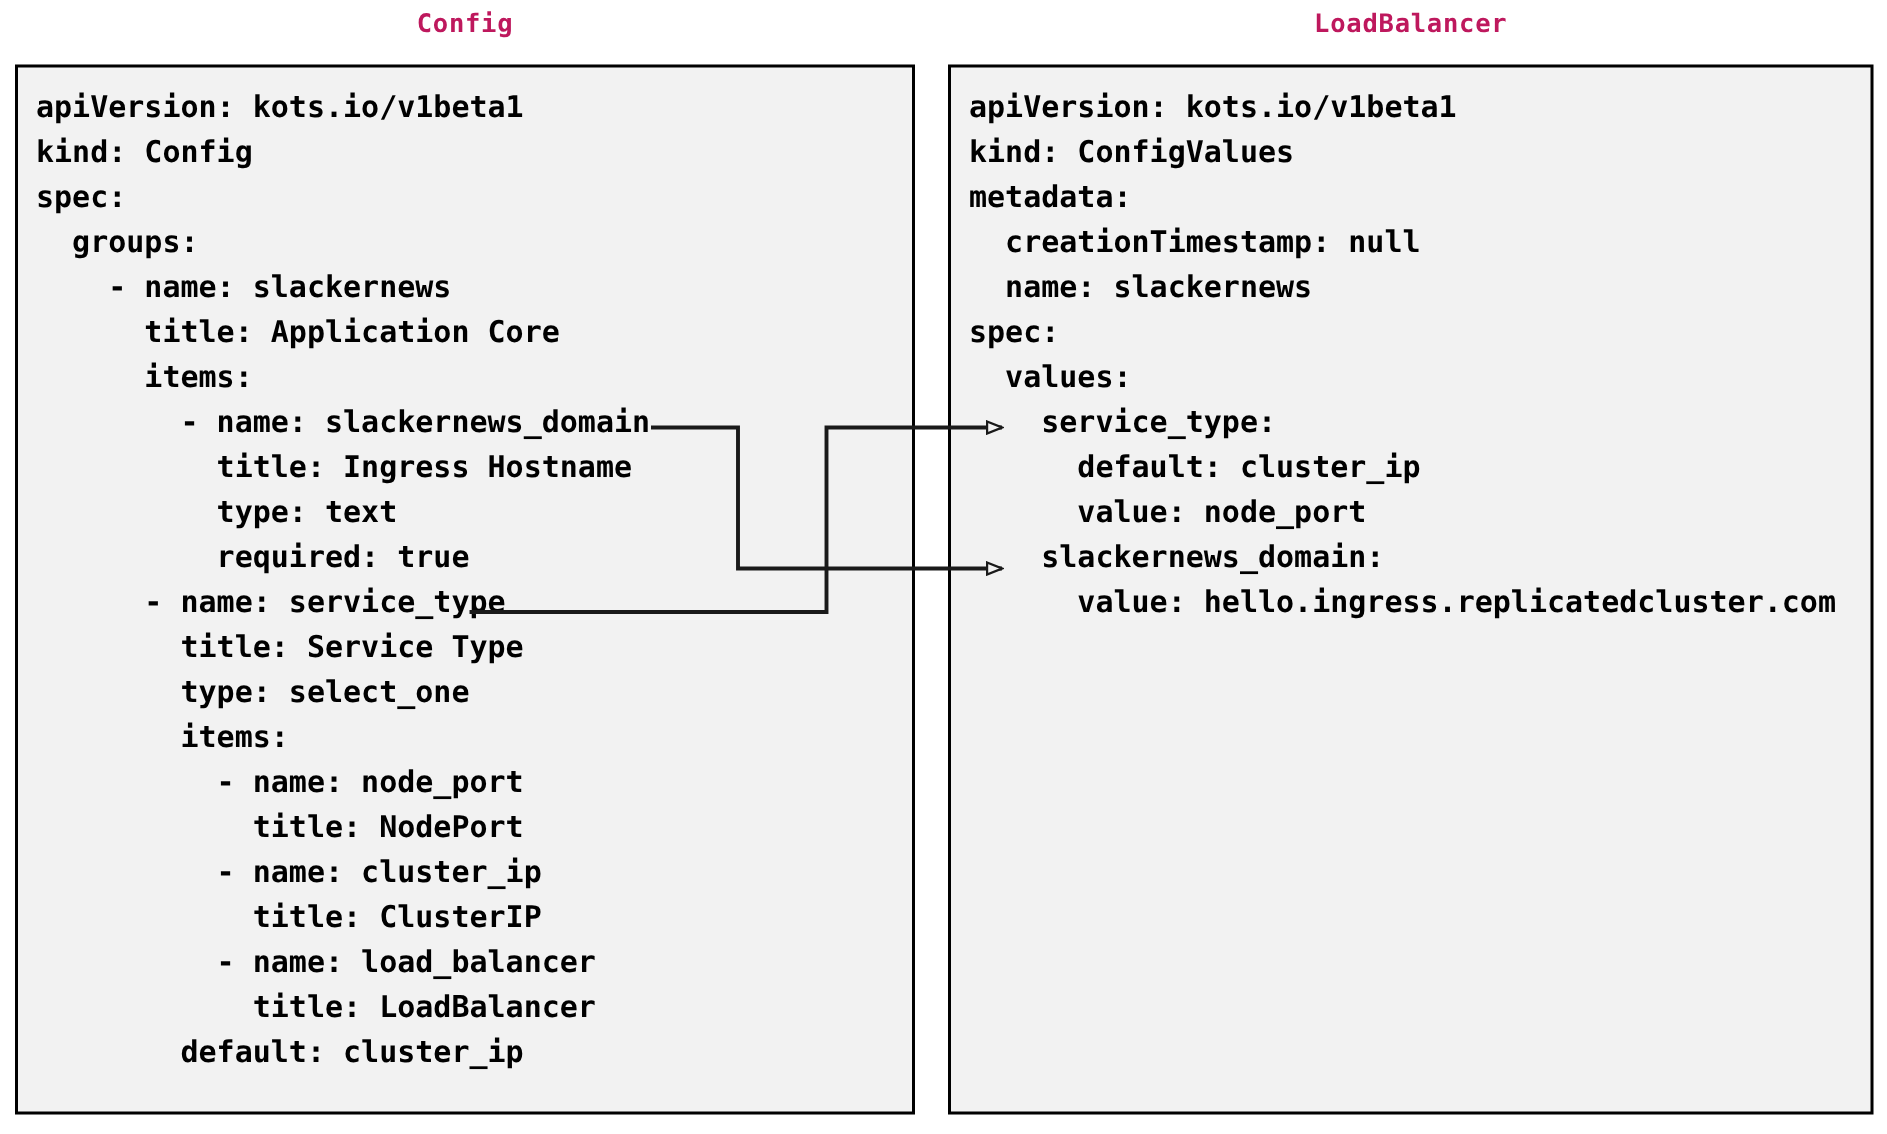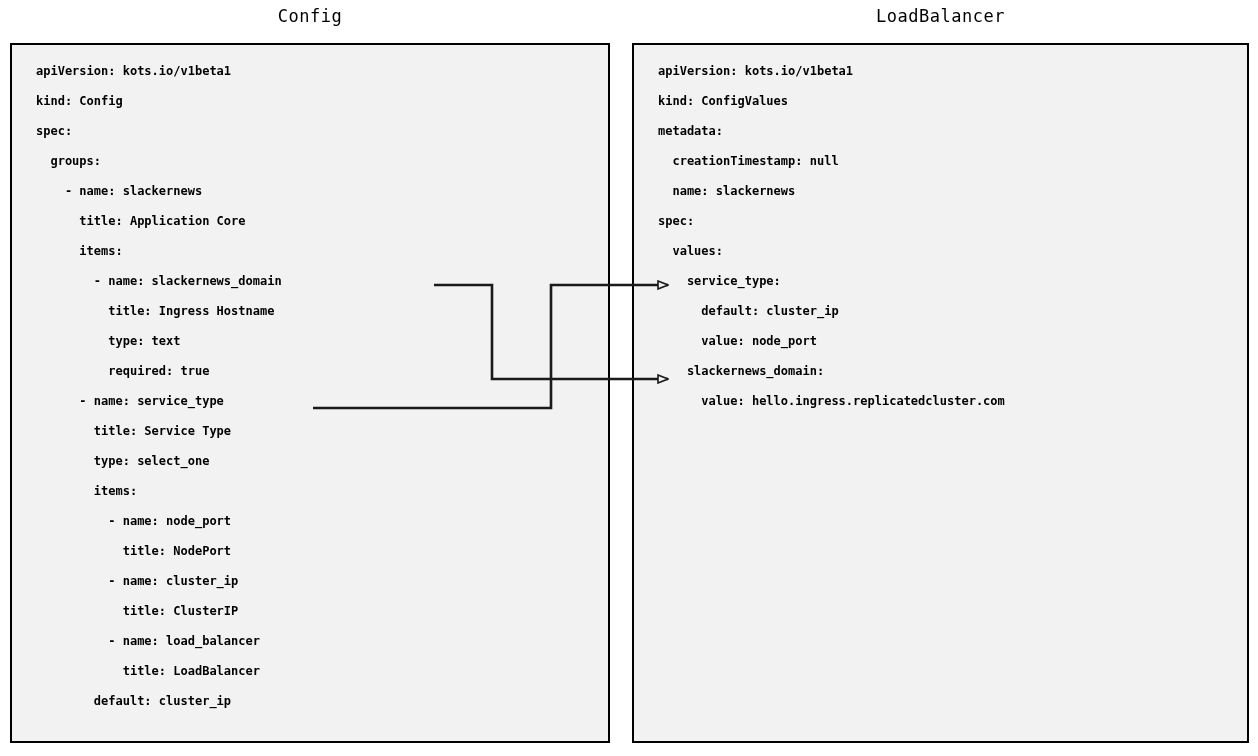--- a/index.html
+++ b/index.html
@@ -14,22 +14,22 @@
     overflow: hidden;
     font-family: "DejaVu Sans Mono", "Liberation Mono", monospace;
   }
 
   
   .panel-title {
     position: absolute;
     top: 6px;
     font-family: "DejaVu Sans Mono", "Liberation Mono", monospace;
     font-size: 17px;
-    font-weight: normal;
-    color: #000000;
+    font-weight: bold;
+    color: #be185d;
     text-align: center;
     letter-spacing: 0.5px;
     white-space: pre;
   }
   #title-config  { left: 10px;  width: 600px; }
   #title-values  { left: 632px; width: 617px; }
 
   
   .panel {
     position: absolute;
@@ -39,25 +39,25 @@
     border: 2px solid #000000;
     box-sizing: border-box;
     overflow: hidden;
   }
   #panel-config { left: 10px;  width: 600px; }
   #panel-values { left: 632px; width: 617px; }
 
   
   .yaml {
     position: absolute;
-    left: 24px;
+    left: 12px;
     top: 11px;
     margin: 0;
     font-family: "DejaVu Sans Mono", "Liberation Mono", monospace;
-    font-size: 12px;
+    font-size: 20px;
     font-weight: bold;
     line-height: 30px;
     color: #000000;
     white-space: pre;
     letter-spacing: 0px;
   }
   .yaml-line {
     display: block;
     height: 30px;
     white-space: pre;

